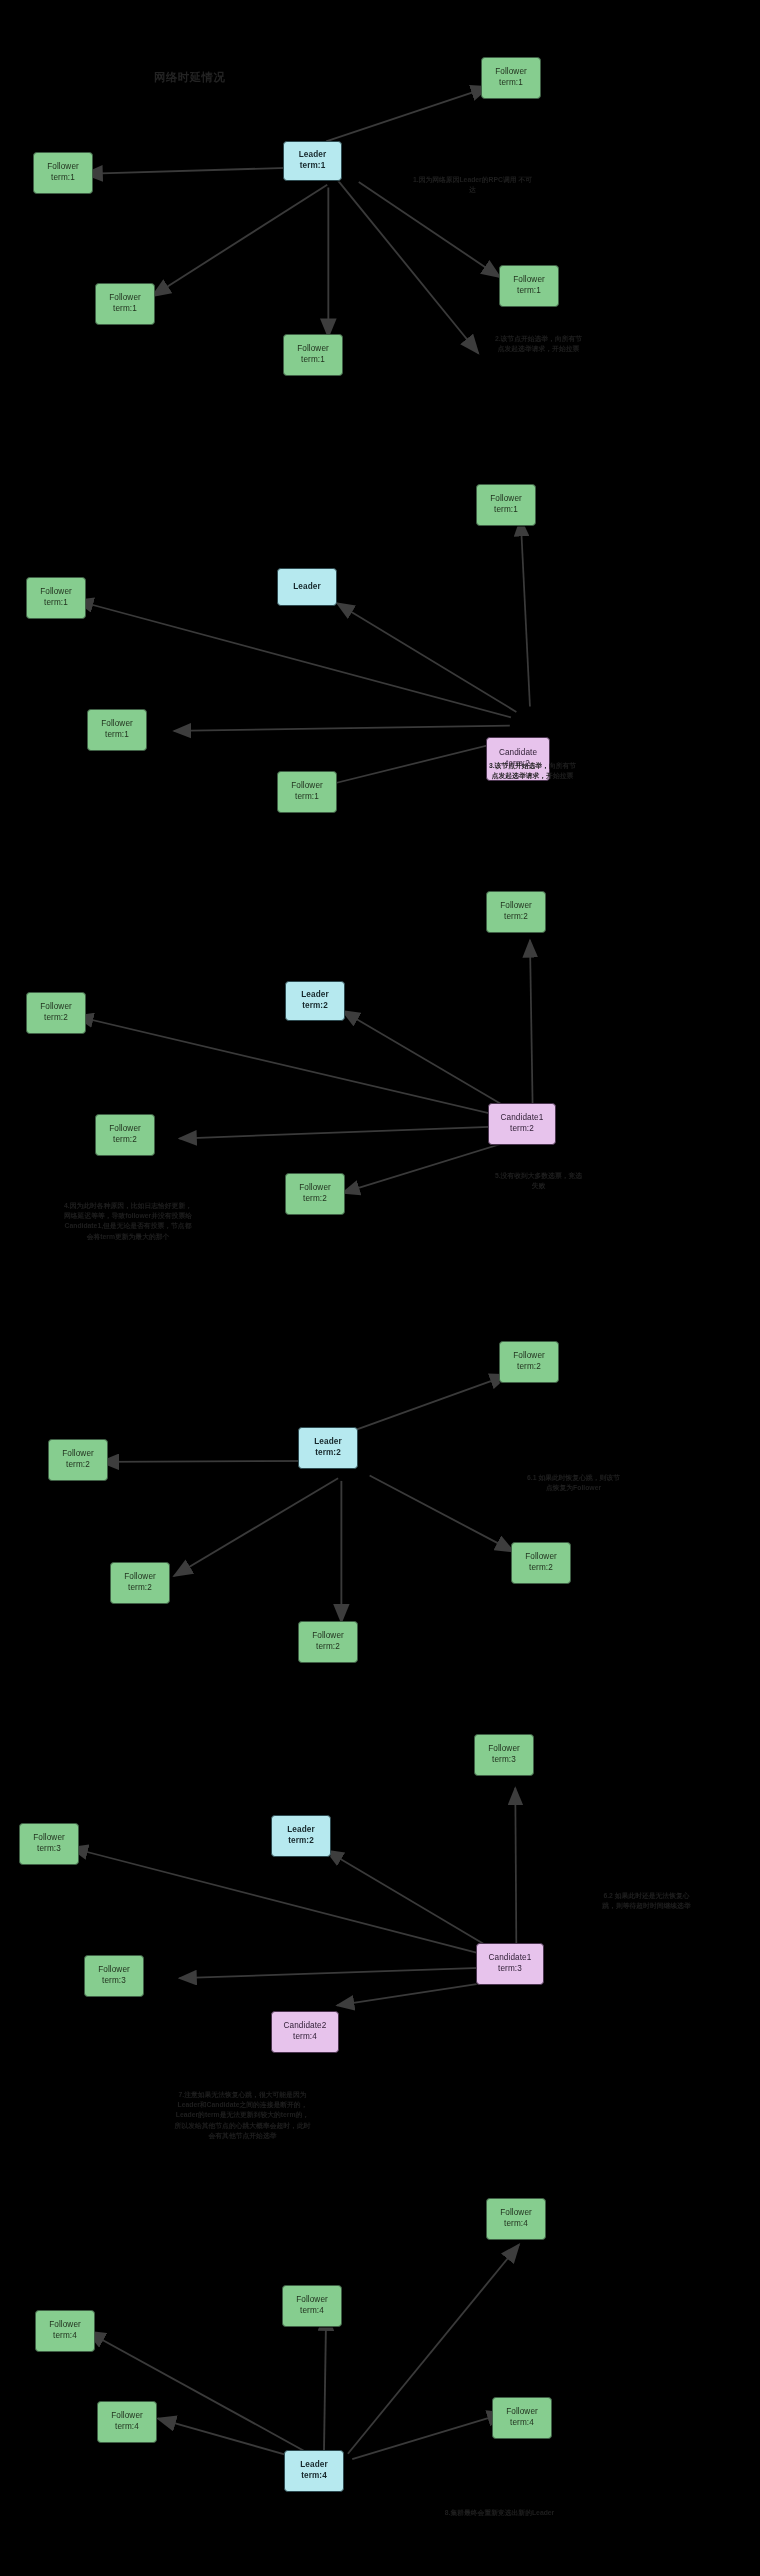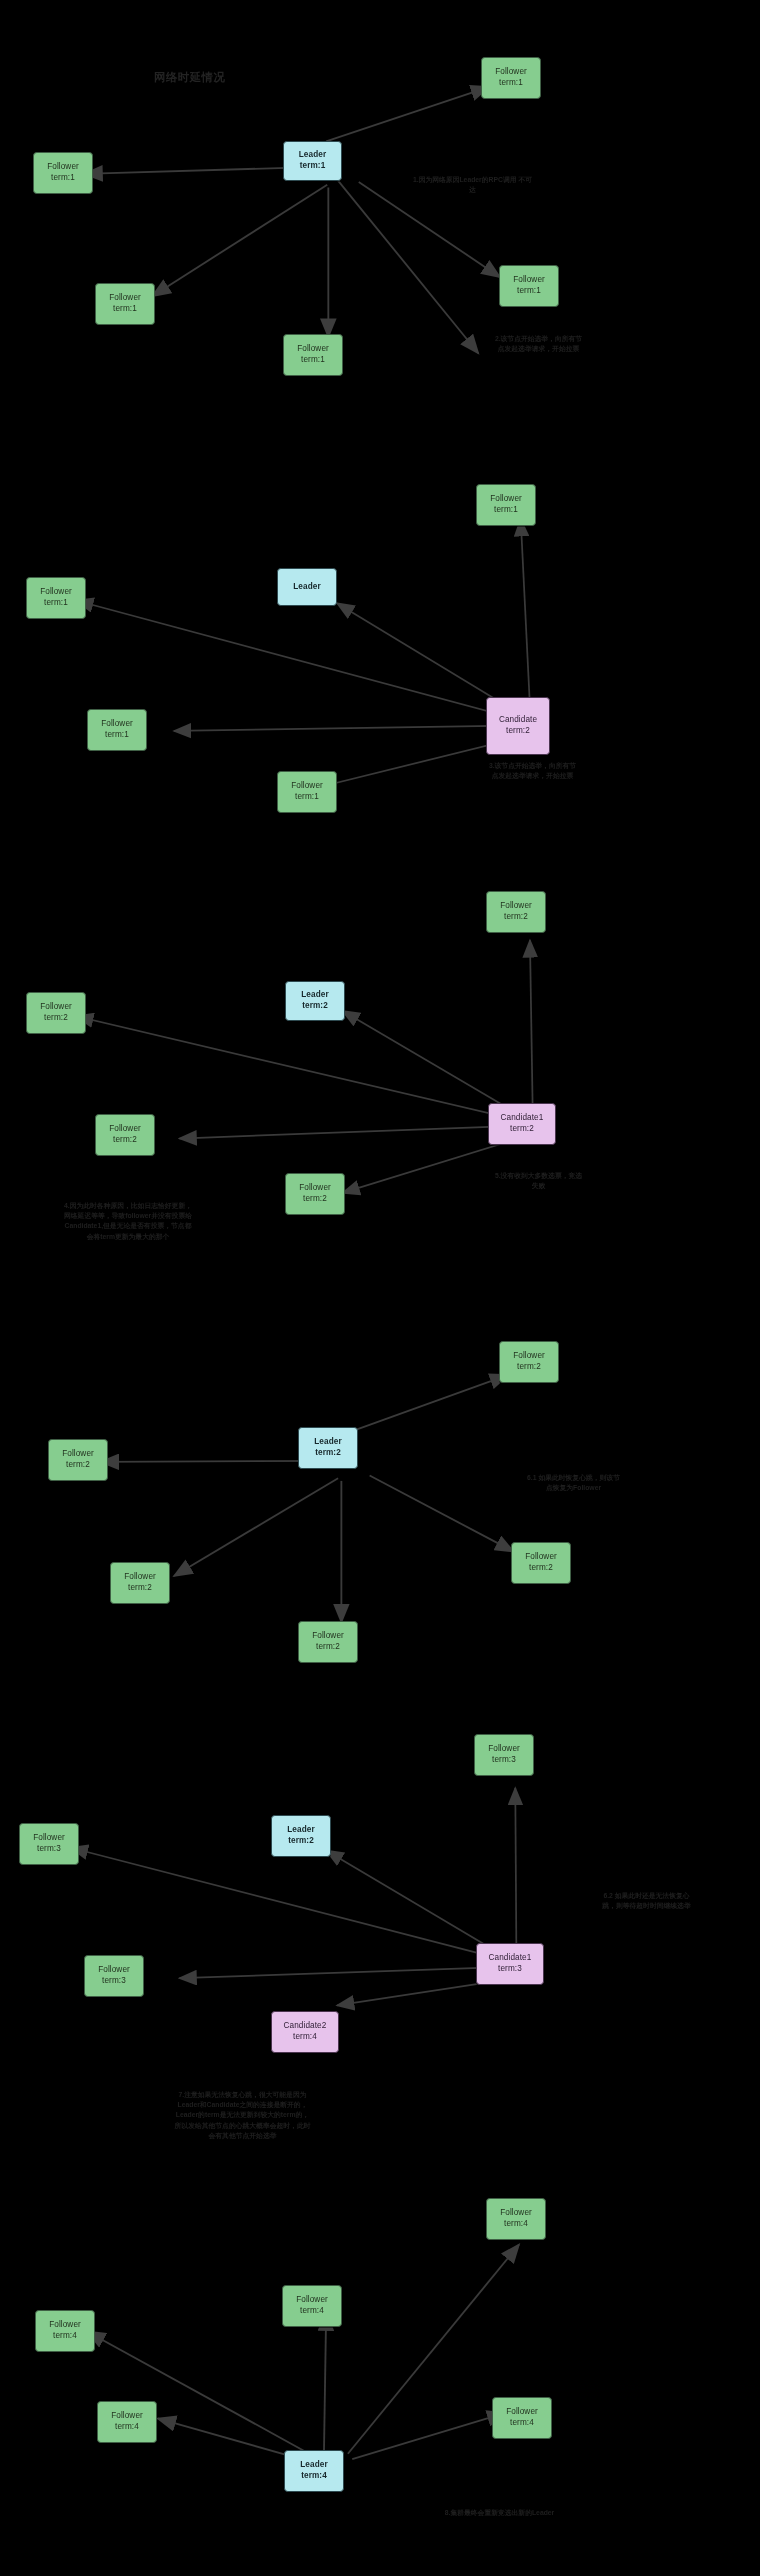--- a/index.html
+++ b/index.html
@@ -147,21 +147,21 @@
       <span class="l2">term:1</span>
     </div>
     <div class="node n-follower" style="left:87px;top:709px;width:60px;height:42px;">
       <span class="l1">Follower</span>
       <span class="l2">term:1</span>
     </div>
     <div class="node n-follower" style="left:277px;top:771px;width:60px;height:42px;">
       <span class="l1">Follower</span>
       <span class="l2">term:1</span>
     </div>
-    <div class="node n-candidate" style="left:486px;top:697px;width:64px;height:58px;">
+    <div class="node n-candidate" style="left:486px;top:737px;width:64px;height:44px;">
       <span class="l1">Candidate</span>
       <span class="l2">term:2</span>
     </div>
     <div class="note" style="left:451px;top:761px;width:163px;">3.该节点开始选举，向所有节
 点发起选举请求，开始拉票</div>
   </div>
 
   <div>
     <div class="node n-follower" style="left:26px;top:992px;width:60px;height:42px;">
       <span class="l1">Follower</span>

